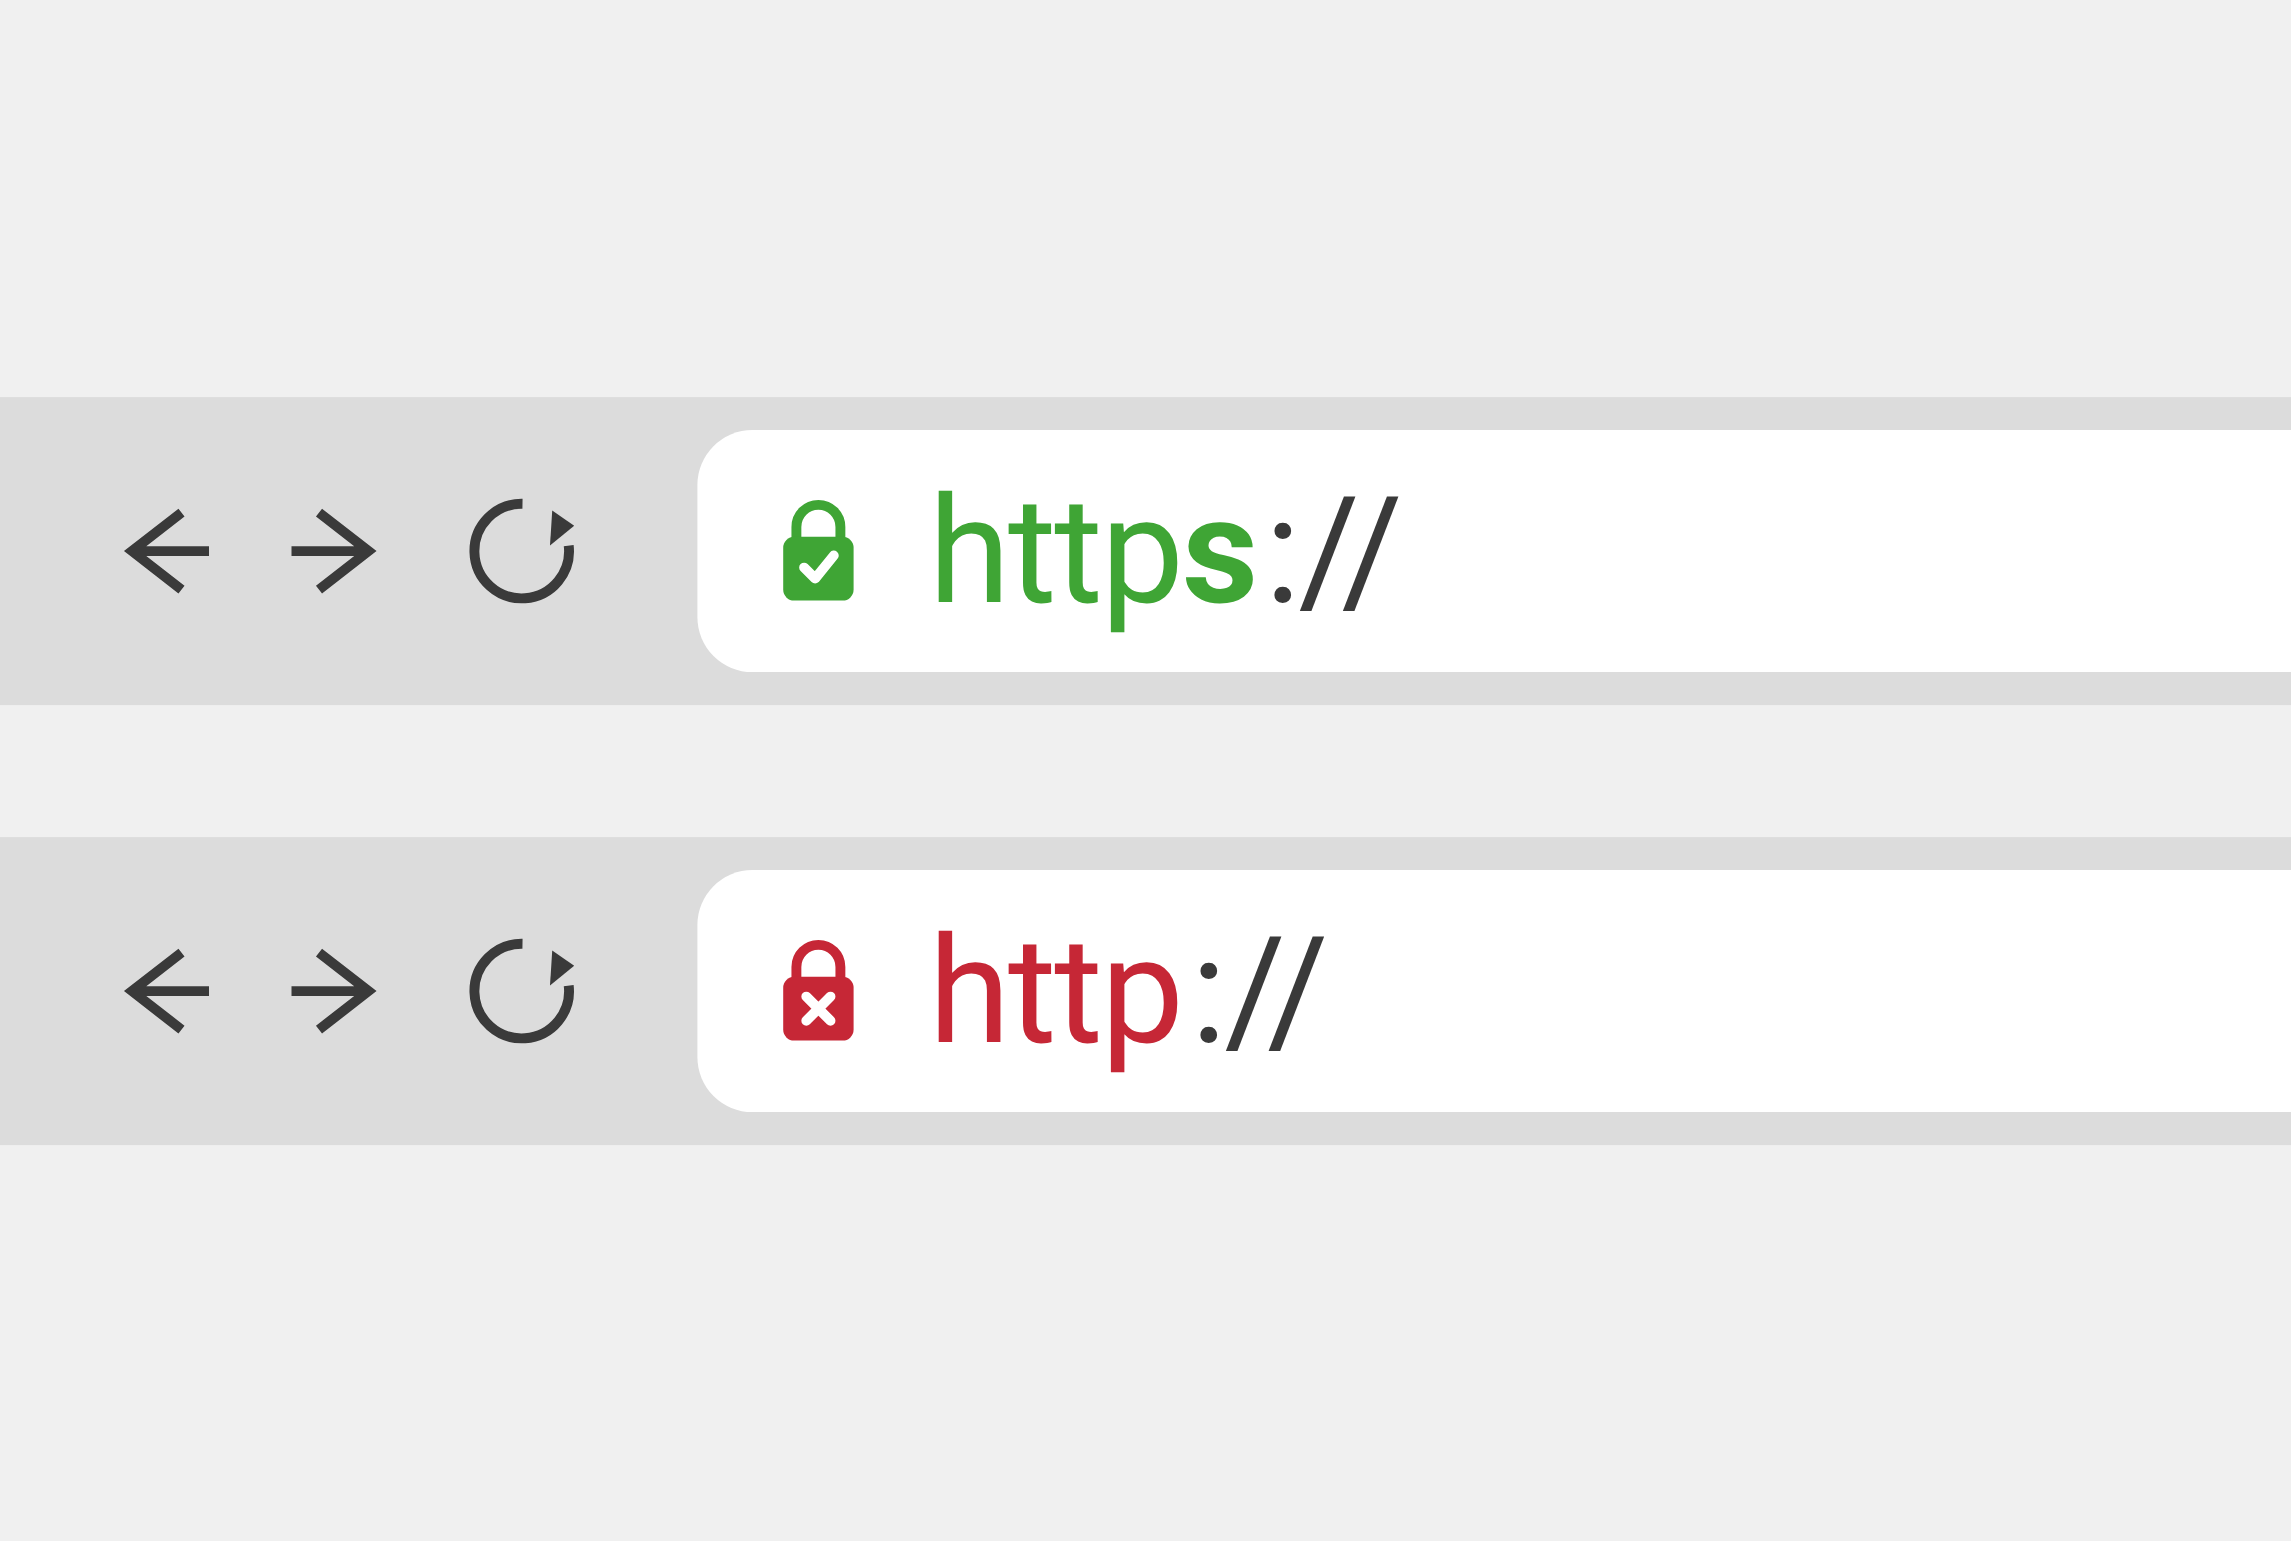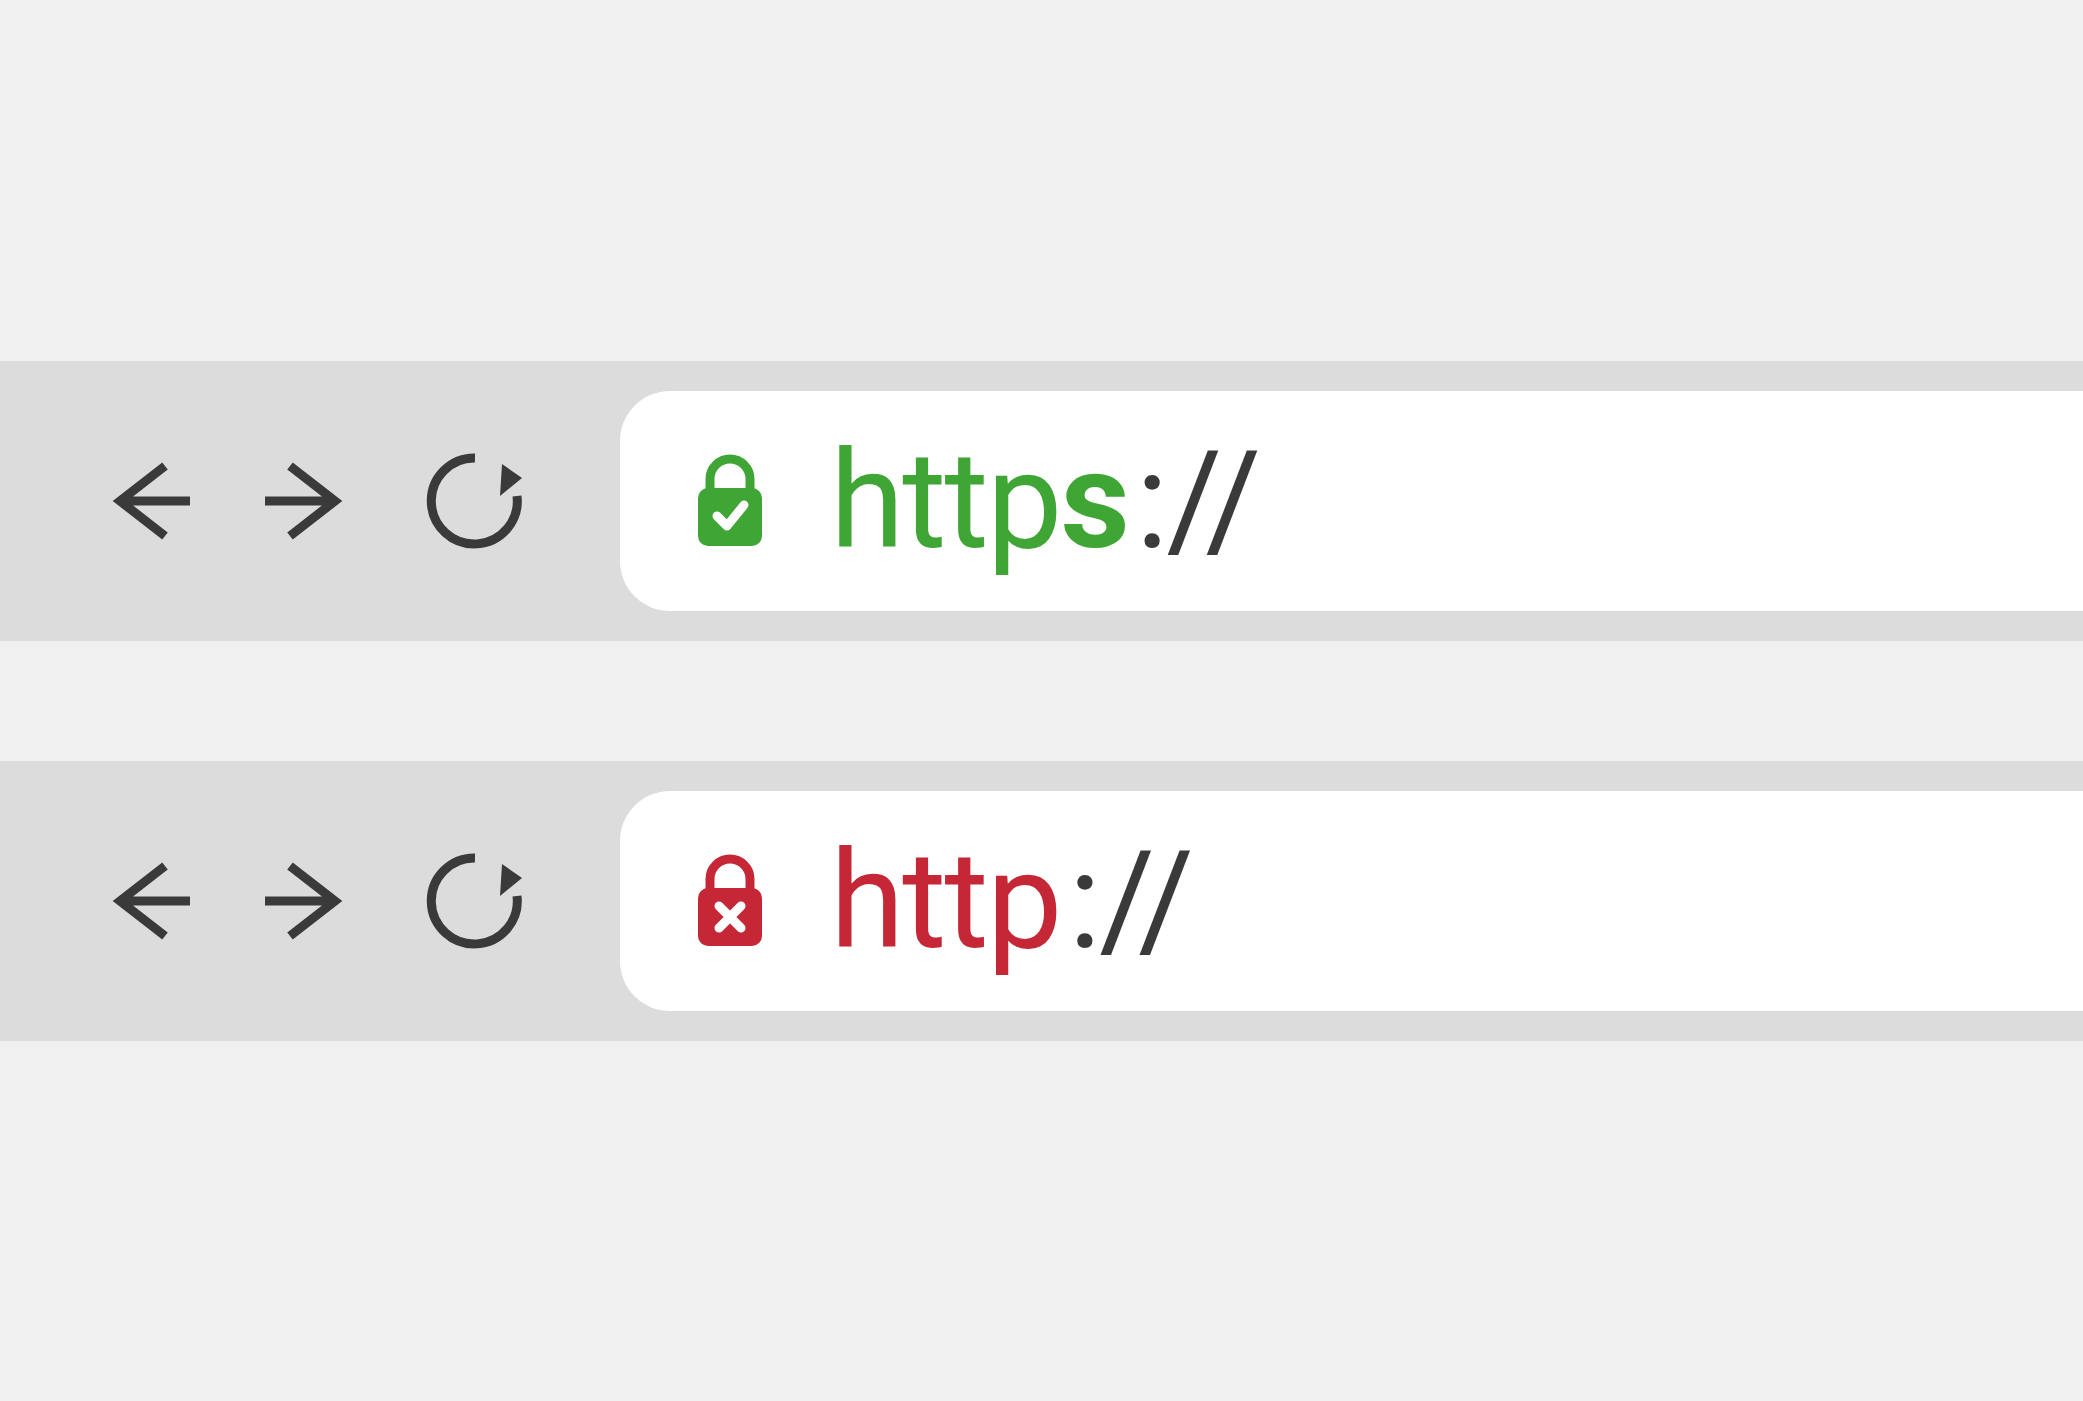--- a/index.html
+++ b/index.html
@@ -40,21 +40,21 @@
     }
     .address-bar {
       background: #ffffff;
       border-radius: 50px 0 0 50px;
       height: 220px;
       flex: 1;
       display: flex;
       align-items: center;
       padding-left: 70px;
       gap: 60px;
-      margin-left: 30px;
+      margin-left: 44px;
     }
     .lock-icon {
       width: 80px;
       height: 95px;
       position: relative;
       flex-shrink: 0;
     }
     .url-text {
       font-size: 135px;
       font-weight: 400;

